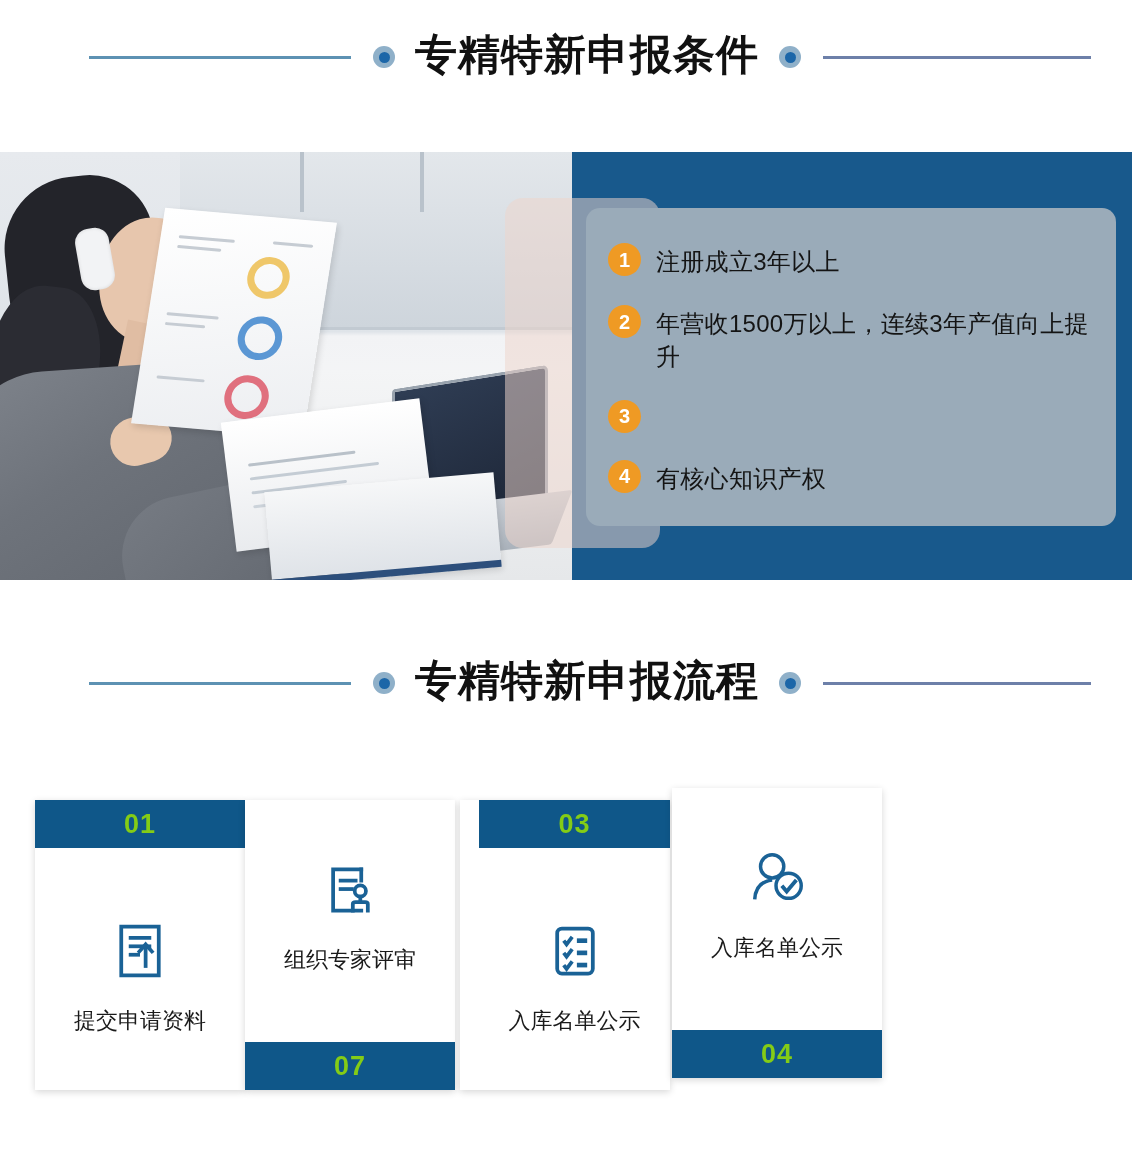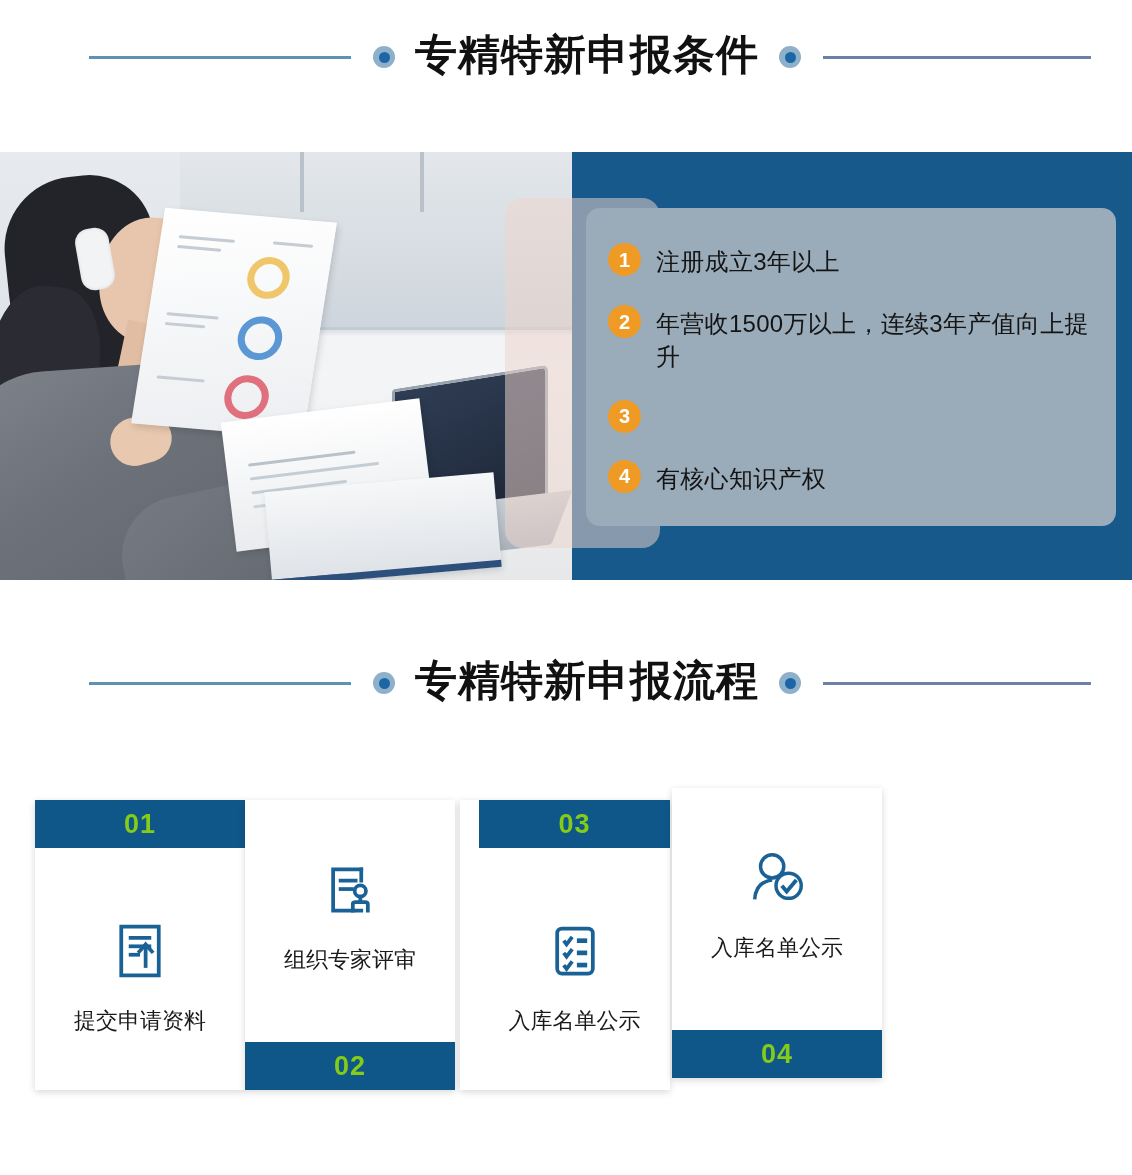--- a/index.html
+++ b/index.html
@@ -498,21 +498,21 @@
           <polyline points="44,10 14,10 14,54 44,54"></polyline>
           <polyline points="44,10 44,22"></polyline>
           <line x1="22" y1="22" x2="38" y2="22"></line>
           <line x1="22" y1="31" x2="34" y2="31"></line>
           <circle cx="43" cy="33" r="6"></circle>
           <path d="M43 39 L43 45 M35 54 L35 47 Q35 45 38 45 L48 45 Q51 45 51 47 L51 54"></path>
         </svg>
       </div>
       <div class="plabel">组织专家评审</div>
     </div>
-    <div class="pnum">02</div>
+    <div class="pnum">07</div>
   </div>
 
   <div class="pcard top" id="pcard-3">
     <div class="pnum">03</div>
     <div class="pbody">
       <div class="picon">
         <svg width="60" height="60" viewBox="0 0 64 64" fill="none" stroke="#1a6296" stroke-width="4">
           <rect x="13" y="8" width="38" height="48" rx="5"></rect>
           <polyline points="20,21 23,25 29,17" stroke-width="4"></polyline>
           <line x1="34" y1="21" x2="45" y2="21" stroke-width="5"></line>

